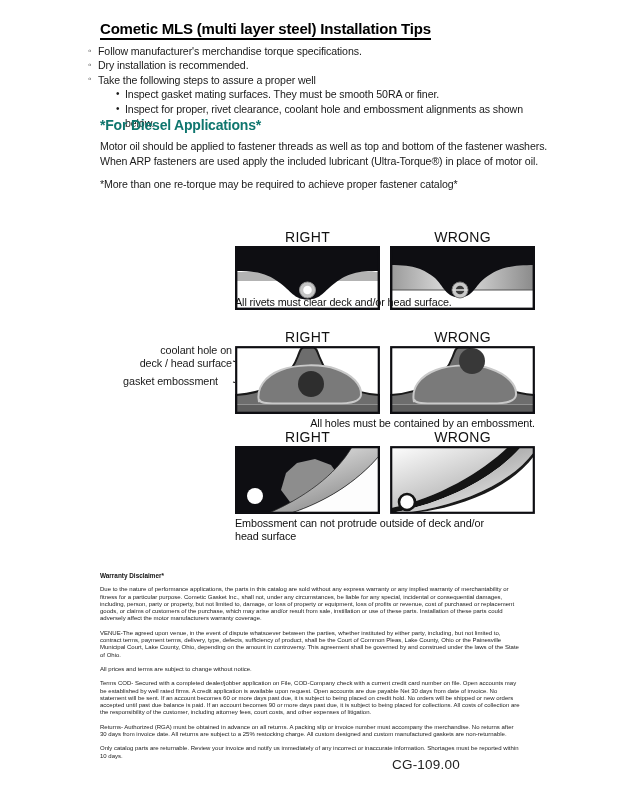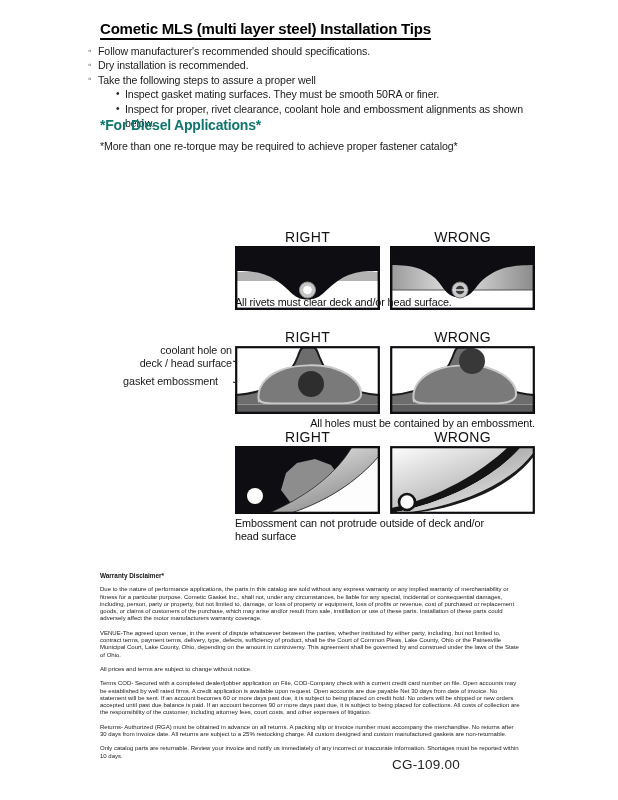--- a/index.html
+++ b/index.html
@@ -37,29 +37,30 @@
   .footer { position:absolute; left:392px; top:757px; font-size:13.5px; color:#222; letter-spacing:0.2px; }
 </style>
 </head>
 <body>
 
 <div class="page">
 
   <div class="title">Cometic MLS (multi layer steel) Installation Tips</div>
 
   <div class="bullets">
-    <div class="b">Follow manufacturer's recommended should specifications.</div>
+    <div class="b">Follow manufacturer's merchandise torque specifications.</div>
     <div class="b">Dry installation is recommended.</div>
     <div class="b">Take the following steps to assure a proper well</div>
     <div class="sb">Inspect gasket mating surfaces.  They must be smooth 50RA or finer.</div>
     <div class="sb">Inspect for proper, rivet clearance, coolant hole and embossment alignments as shown below.</div>
   </div>
 
   <div class="diesel">
     <h2>*For Diesel Applications*</h2>
+    <p>Motor oil should be applied to fastener threads as well as top and bottom of the fastener washers. When ARP fasteners are used apply the included lubricant (Ultra-Torque®) in place of motor oil.</p>
     <p>*More than one re-torque may be required to achieve proper fastener catalog*</p>
   </div>
 
   <div class="fig-header" style="left:235px; top:229px;">RIGHT</div>
   <div class="fig-header" style="left:390px; top:229px;">WRONG</div>
 
   <div class="fig-box" style="left:235px; top:246px;">
     <svg viewBox="0 0 145 64">
       <rect width="145" height="64" fill="#ffffff"></rect>
       <rect x="1" y="26" width="143" height="9" fill="#b3b3b3"></rect>

